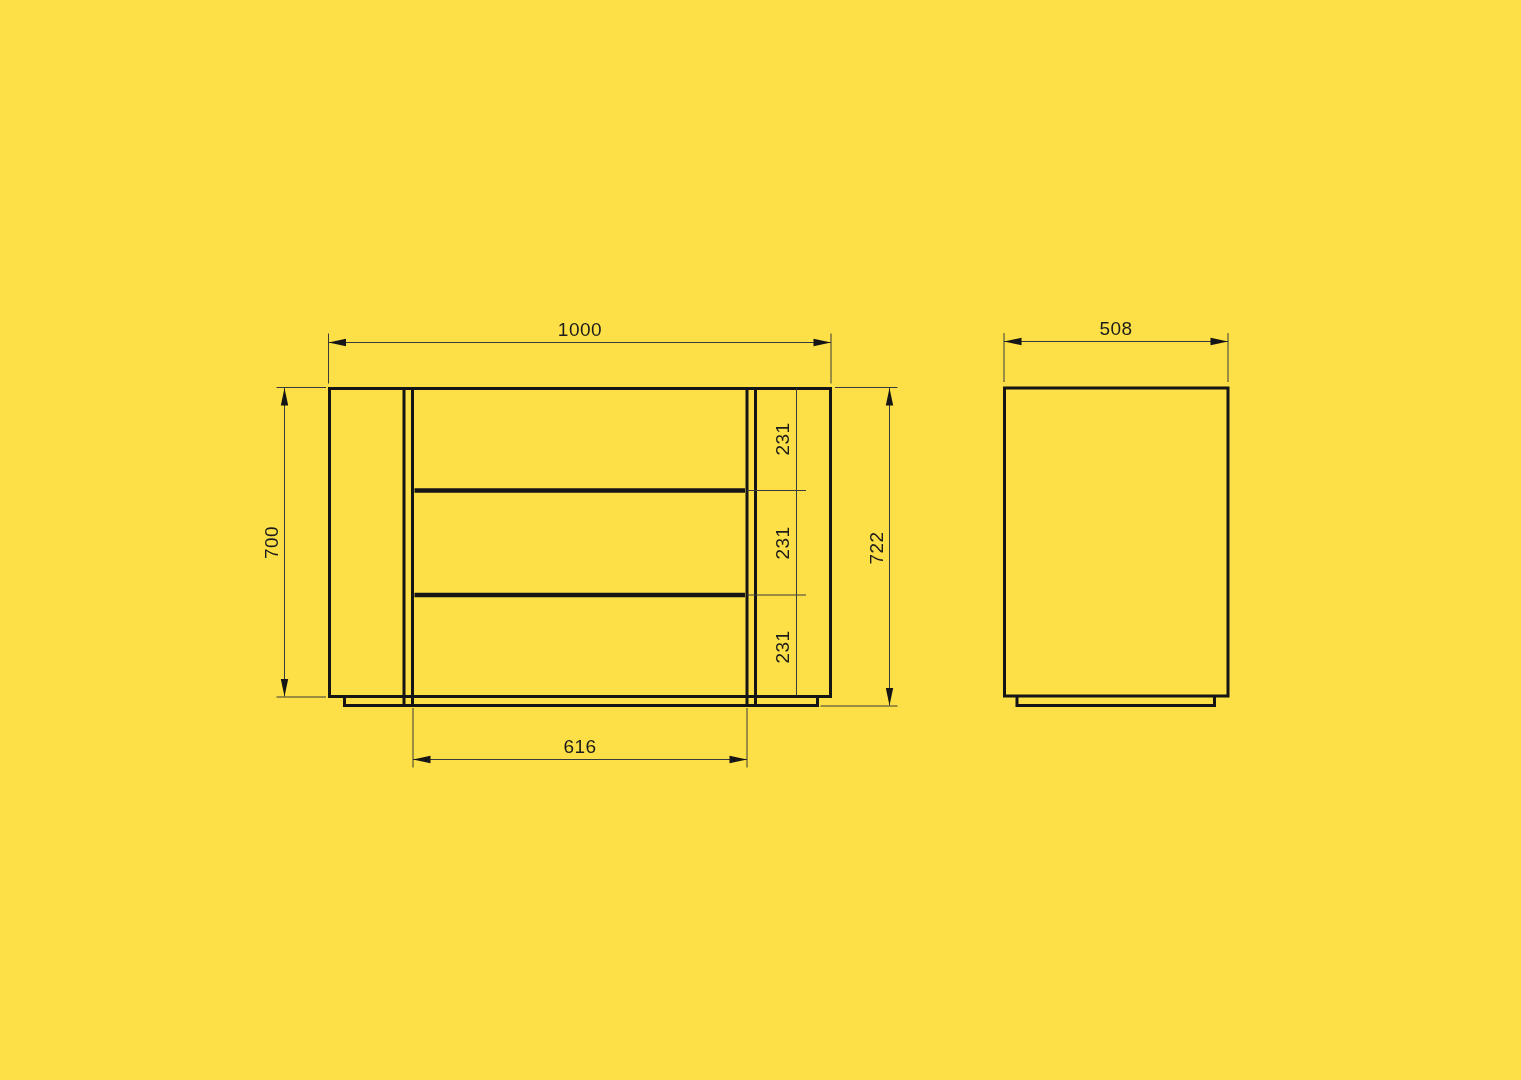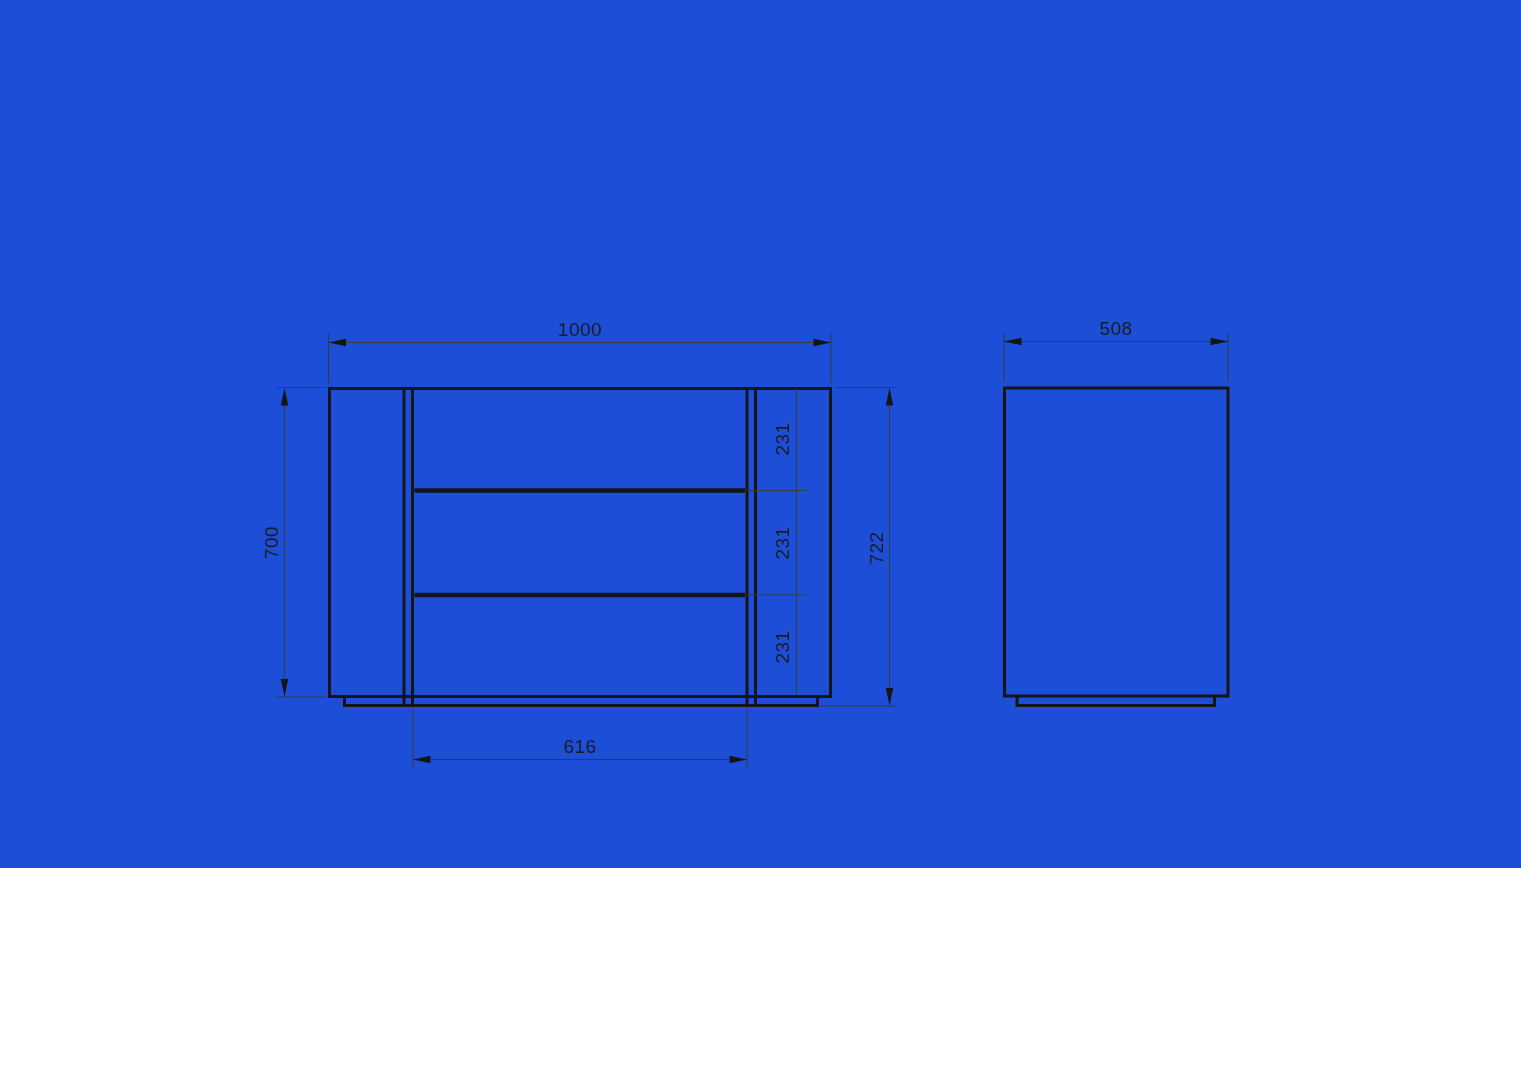--- a/index.html
+++ b/index.html
@@ -6,22 +6,22 @@
     margin: 0;
     padding: 0;
     background: #ffffff;
     width: 1521px;
     height: 1080px;
     overflow: hidden;
   }
   .stage {
     position: relative;
     width: 1521px;
-    height: 868px;
-    background: #1d4ed8;
+    height: 1080px;
+    background: #fde047;
   }
   svg { display: block; }
   .thick {
     stroke: #151515;
     stroke-width: 3;
     fill: none;
     stroke-linecap: butt;
   }
   .thick4 {
     stroke: #151515;

